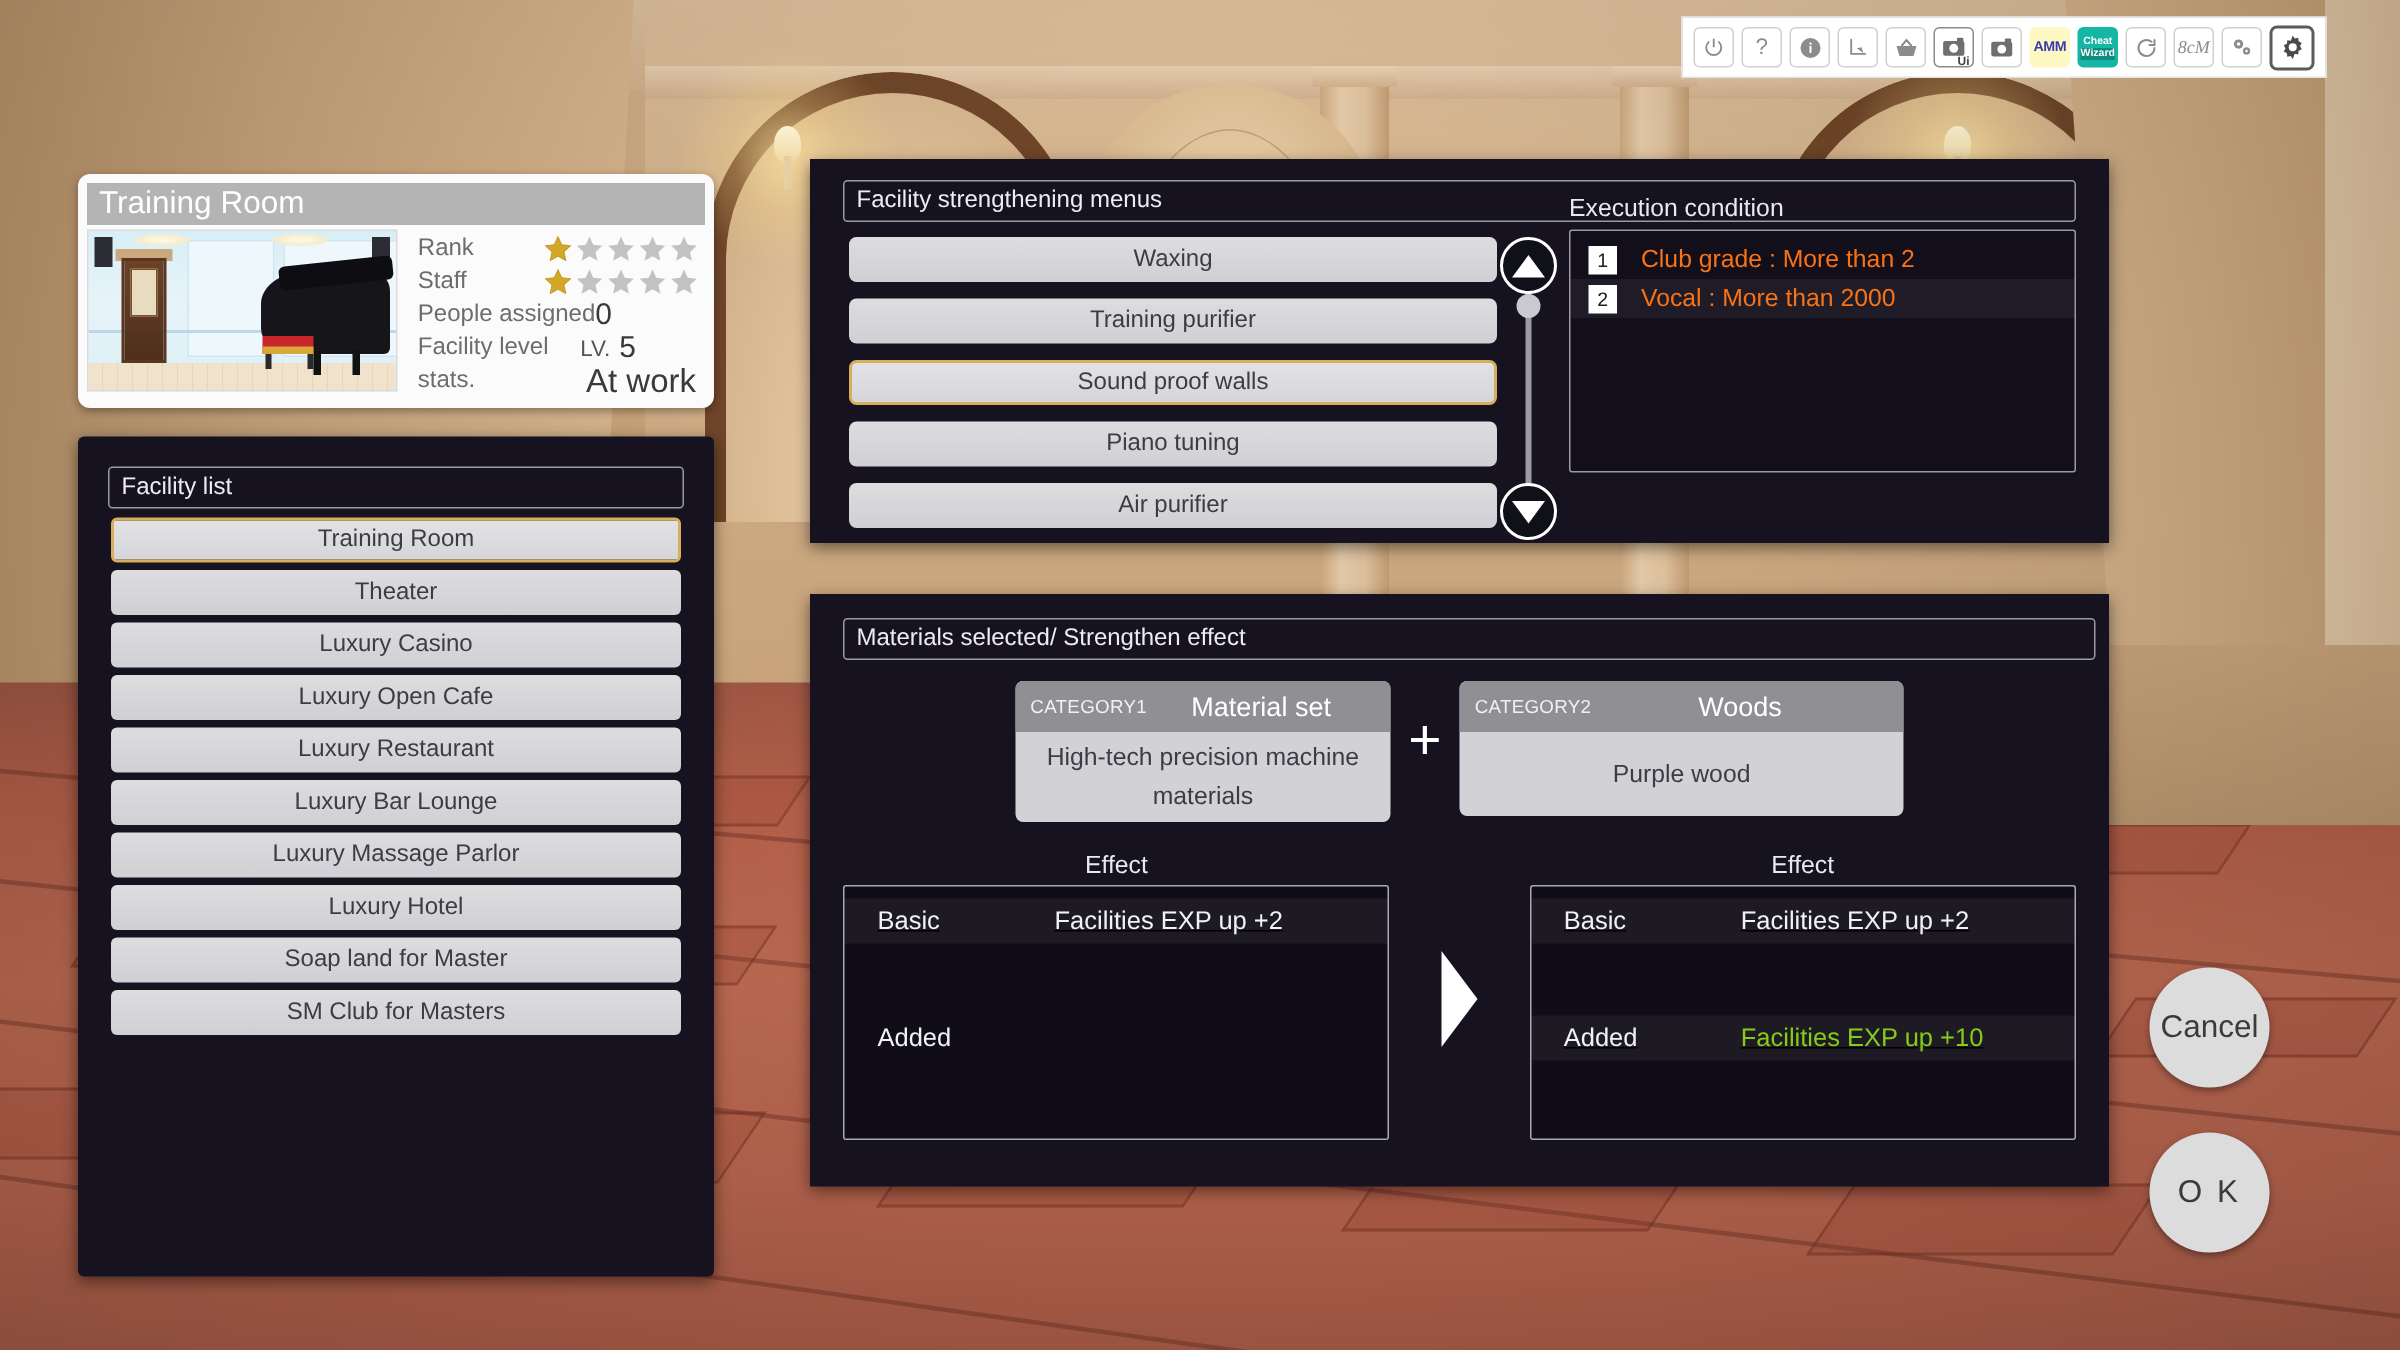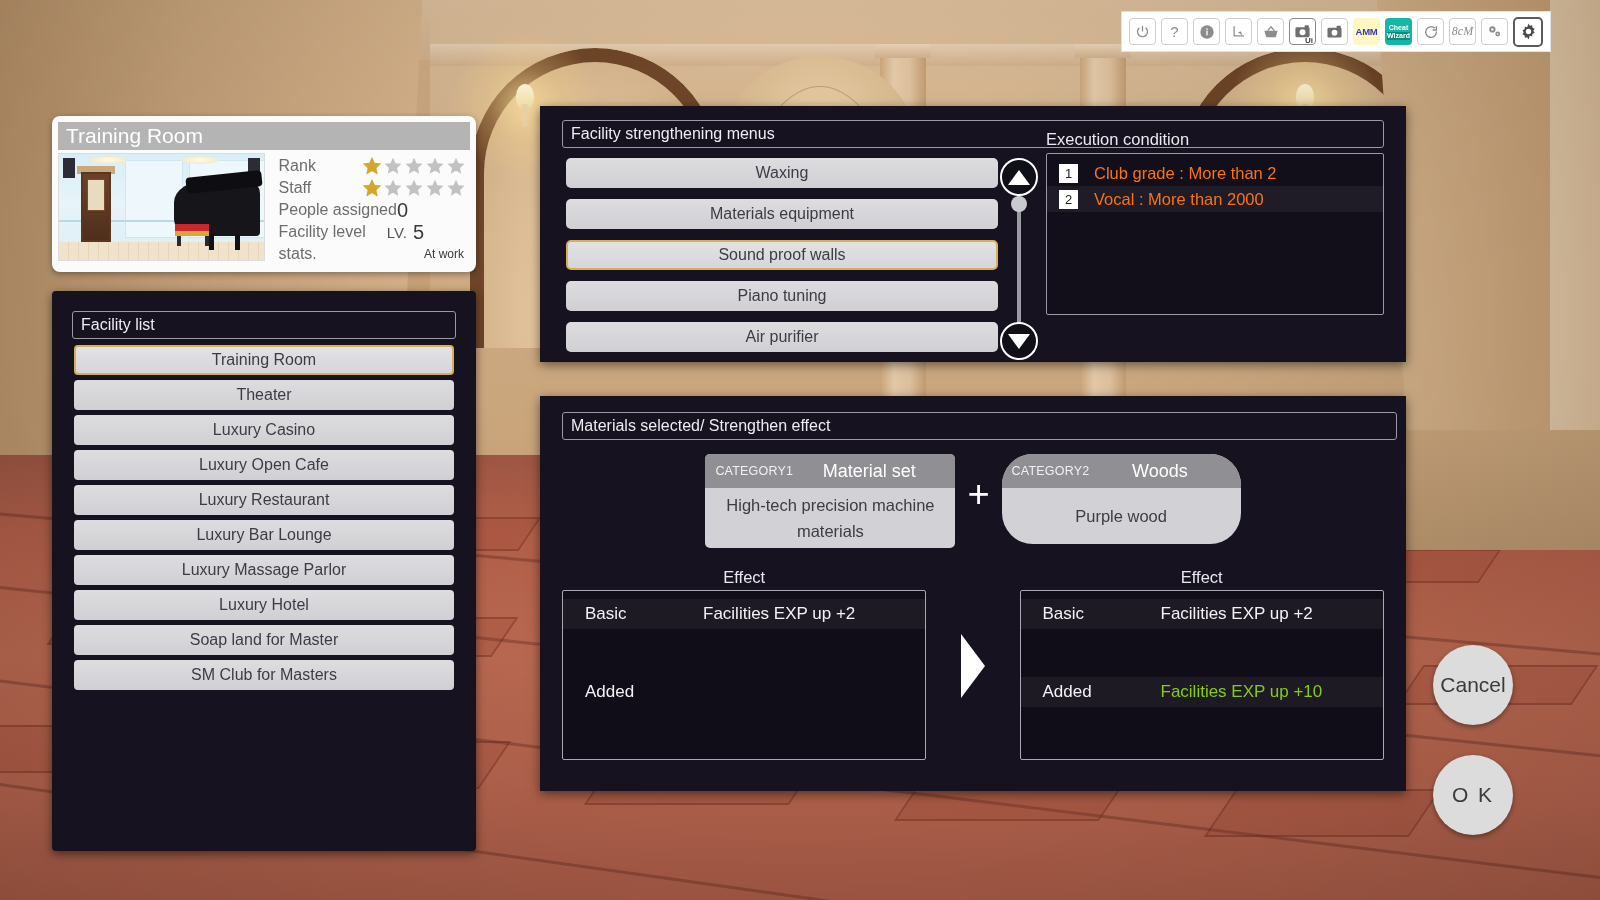--- a/index.html
+++ b/index.html
@@ -300,21 +300,21 @@
     background: #16121f;
     box-shadow: 0 3px 10px rgba(0,0,0,.5);
   }
   #materials-panel .panel-header { margin: 16px 9px 0 22px; }
 
   #cards-row {
     display: flex; align-items: flex-start; justify-content: center;
     margin-top: 14px; gap: 12px;
   }
   .mat-card { width: 250px; border-radius: 5px; overflow:hidden; background: #d2d2d6; }
-  .mat-card.narrow { width: 239px; border-radius: 31px; }
+  .mat-card.narrow { width: 296px; }
   .mat-head {
     height: 34px; background: #8f8f94; display:flex; align-items:center;
     padding: 0 10px;
   }
   .mat-cat { color:#f1f1f3; font-size: 12.5px; letter-spacing: .2px; }
   .mat-type { flex:1; text-align:center; color:#fff; font-size: 18px; }
   .mat-body {
     min-height: 56px; display:flex; align-items:center; justify-content:center;
     text-align:center; padding: 4px 10px; color:#3c3c44; font-size: 16.5px;
     line-height: 26px;
@@ -325,21 +325,21 @@
   #effects-row { display:flex; margin-top: 20px; padding: 0 22px; align-items: flex-start; }
   .effect-col { width: 384px; }
   .effect-label { color:#e8e8f0; font-size: 16.5px; margin-bottom: 3px; text-align: center; }
   .effect-box {
     border: 1px solid #a9a9b4; border-radius: 2px; height: 170px;
     background: rgba(10,8,16,.45); padding-top: 8px;
   }
   .effect-row {
     display:flex; align-items:center; height: 30px; padding-left: 22px;
   }
-  .effect-row.shaded { background: rgba(255,255,255,.055); }
+  .effect-row.shaded { background: rgba(255,255,255,.055); text-decoration: underline; }
   .effect-row .ek { width: 118px; color:#f2f2f6; font-size: 17px; }
   .effect-row .ev { color:#f2f2f6; font-size: 17px; }
   .effect-row .ev.highlight { color:#84cc16; }
   .effect-spacer { height: 48px; }
   #arrow-col {
     width: 98px; display:flex; align-items:center; justify-content:center;
     height: 196px;
   }
   #arrow-col .big-arrow {
     width:0; height:0;
@@ -582,21 +582,21 @@
       </div>
 
       <div class="stat-row">
         <span class="stat-label">Facility level</span>
         <span style="font-size:15px;color:#555;padding-right:6px;">LV.</span>
         <span class="stat-val" style="padding-right:42px;">5</span>
       </div>
 
       <div class="stat-row">
         <span class="stat-label">stats.</span>
-        <span class="stat-val" style="font-size:12px;padding-right:2px;">At work</span>
+        <span class="stat-val" style="font-size:22px;padding-right:2px;">At work</span>
       </div>
 
     </div>
   </div>
 </div>
 
 <div id="facility-panel">
   <div class="panel-header">Facility list</div>
   <div id="facility-list">
     <div class="list-btn selected">
@@ -634,21 +634,21 @@
 
 <div id="strengthen-panel">
   <div class="panel-header">Facility strengthening menus</div>
   <div id="menu-area">
 
     <div id="menu-col">
       <div class="menu-btn">
           <span>Waxing</span>
         </div>
       <div class="menu-btn">
-          <span>Materials equipment</span>
+          <span>Training purifier</span>
         </div>
       <div class="menu-btn selected">
           <span>Sound proof walls</span>
         </div>
       <div class="menu-btn">
           <span>Piano tuning</span>
         </div>
       <div class="menu-btn">
           <span>Air purifier</span>
         </div>

